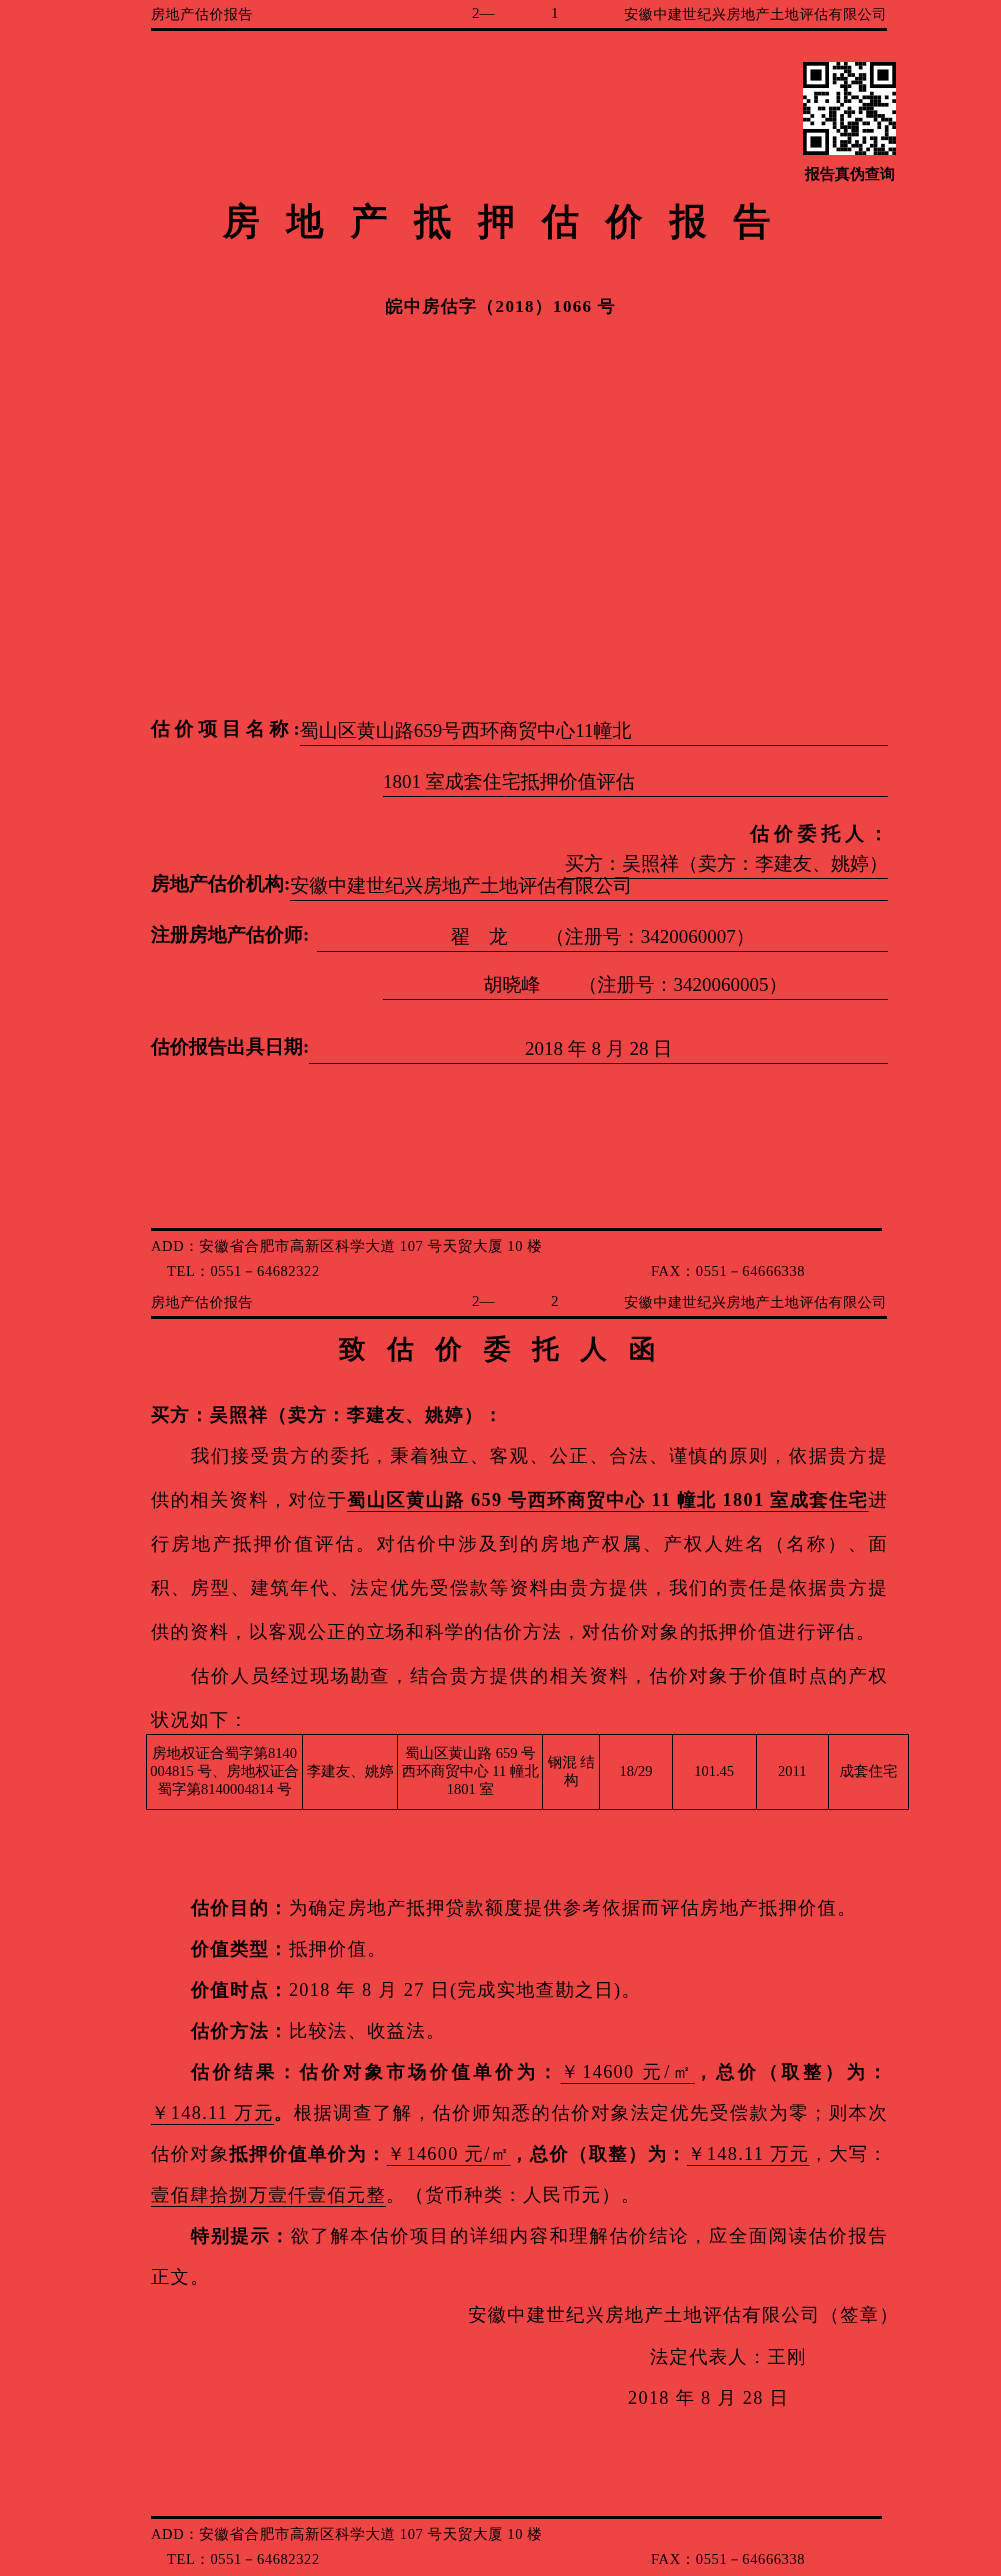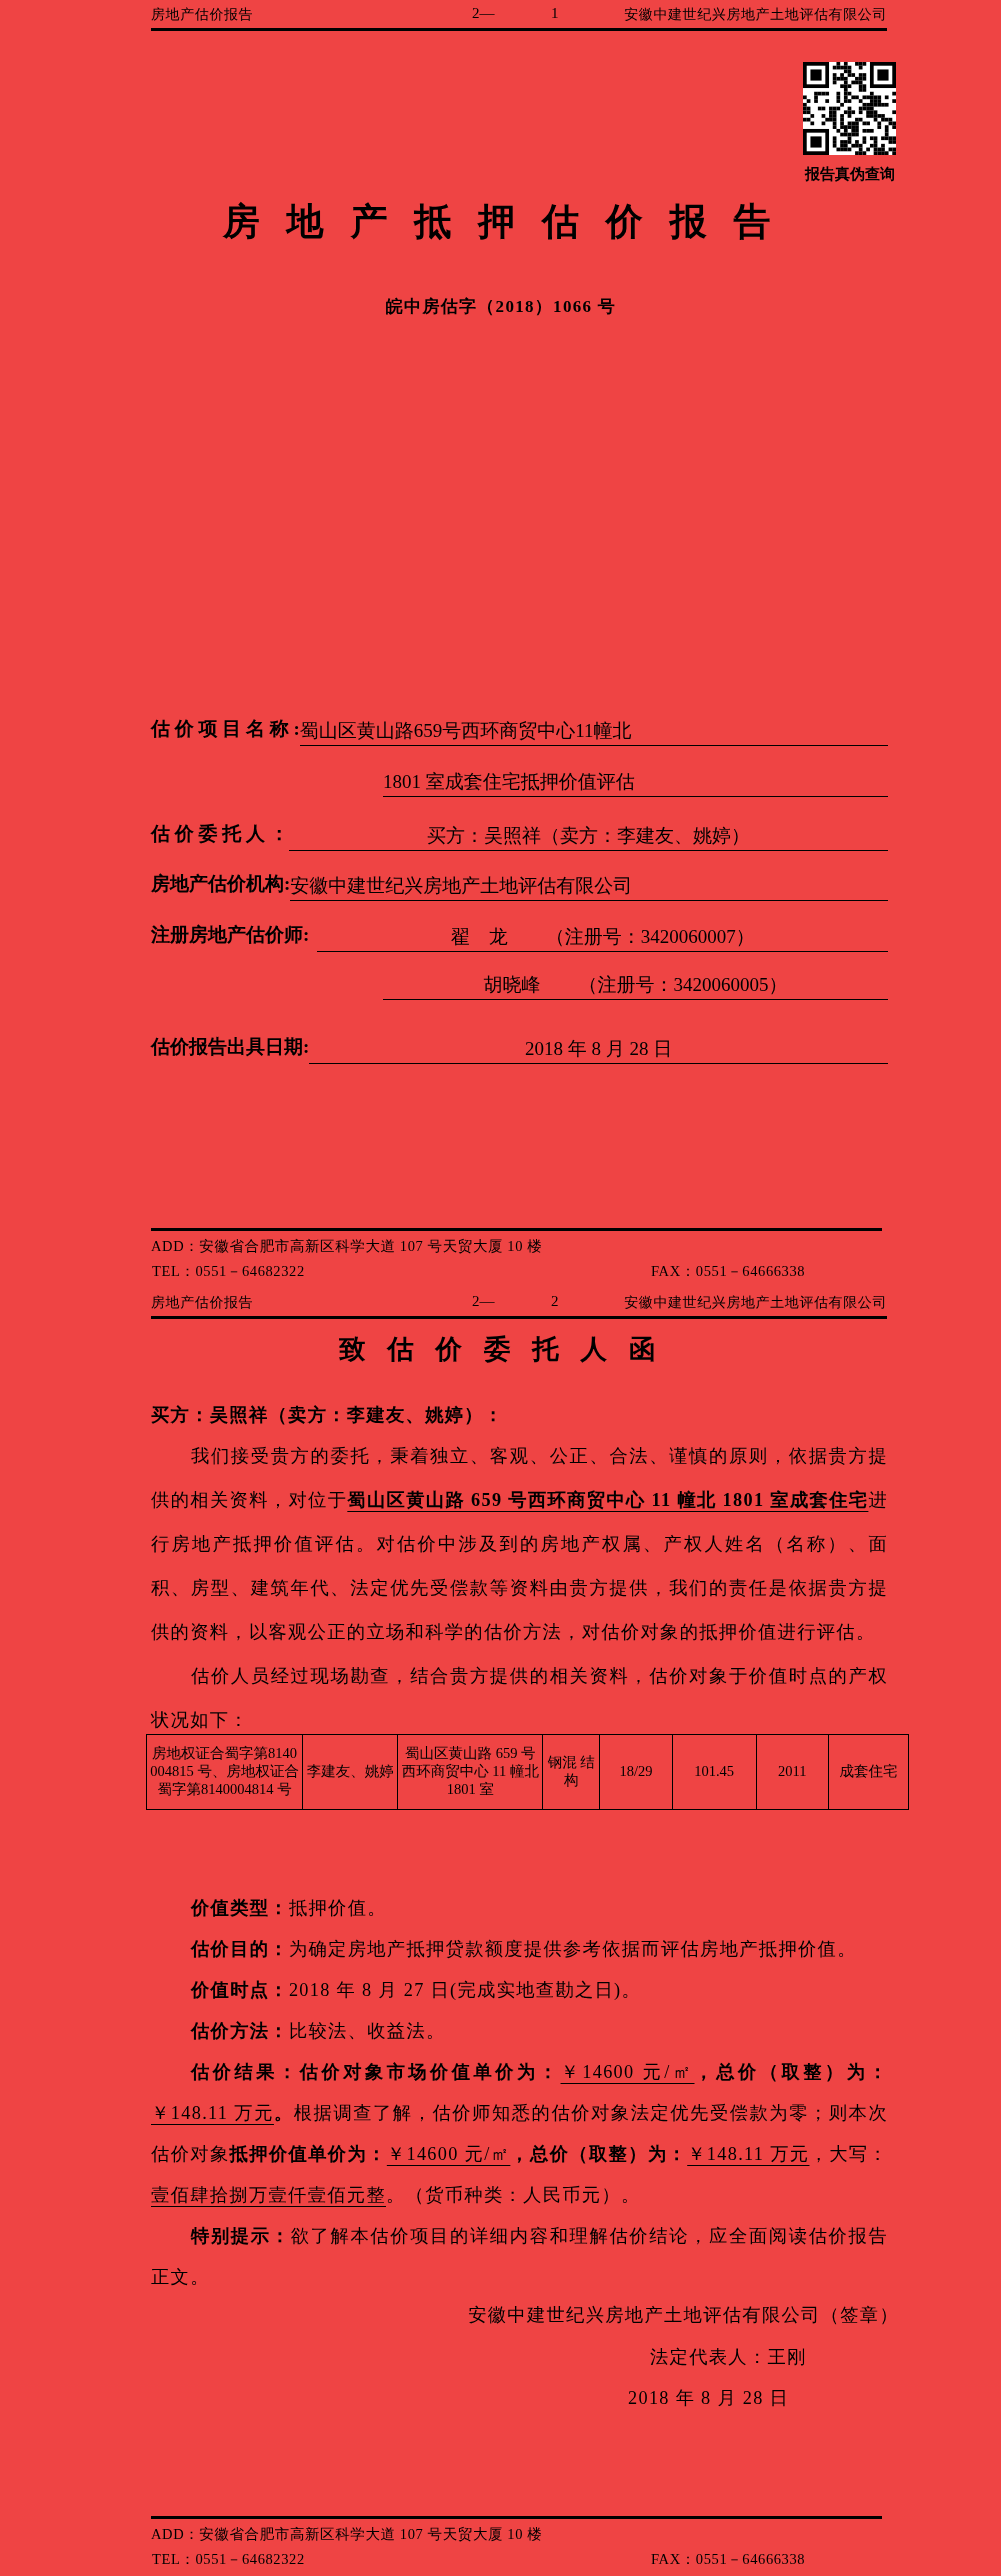--- a/index.html
+++ b/index.html
@@ -13,41 +13,41 @@
   
   .hdr-left{position:absolute;left:151px;top:6.3px;font-size:14px;letter-spacing:0.6px;}
   .hdr-pgprefix{position:absolute;left:472px;top:5px;font-size:15px;}
   .hdr-pgnum{position:absolute;left:551px;top:5px;font-size:15px;}
   .hdr-right{position:absolute;right:115px;top:6.3px;font-size:14px;letter-spacing:0.6px;}
   .hdr-rule{position:absolute;left:151px;right:115px;top:28px;height:2.5px;background:#000;}
 
   
   .ftr-rule{position:absolute;left:151px;right:120px;top:1228px;height:2.5px;background:#000;}
   .ftr-add{position:absolute;left:151px;top:1237px;font-size:14.5px;letter-spacing:0.6px;}
-  .ftr-tel{position:absolute;left:152px;top:1262px;font-size:14.5px;letter-spacing:0.6px;}
+  .ftr-tel{position:absolute;left:167px;top:1262px;font-size:14.5px;letter-spacing:0.6px;}
   .ftr-fax{position:absolute;left:651px;top:1262px;font-size:14.5px;letter-spacing:0.6px;}
 
   
   .qr{position:absolute;left:803px;top:62px;width:93px;height:93px;}
   .qr svg{display:block;}
   .qr-label{position:absolute;left:798px;top:165px;width:104px;text-align:center;
     font-size:15px;font-weight:bold;}
   .cover-title{position:absolute;left:0;top:197px;width:100%;text-align:center;
     font-size:37px;font-weight:bold;letter-spacing:8.8px;white-space:nowrap;}
   .cover-docno{position:absolute;left:0;top:295px;width:100%;text-align:center;
     font-size:17px;font-weight:bold;letter-spacing:1.3px;}
 
   .info{position:absolute;left:151px;top:712px;width:737px;font-size:19px;}
   .info-row{position:absolute;left:0;width:100%;display:flex;align-items:flex-end;}
   .info-label{font-weight:bold;white-space:pre;flex:0 0 auto;padding-bottom:3.8px;}
   .info-spacer{flex:0 0 232px;}
   .info-value{flex:1 1 auto;border-bottom:1.9px solid #000;padding-bottom:1px;
     white-space:nowrap;overflow:visible;}
   .v-left{text-align:left;} .v-center{text-align:center;}
-  .r1{top:3.8px;} .r2{top:57px;} .r3{top:109px;} .r4{top:159px;}
+  .r1{top:3.8px;} .r2{top:57px;} .r3{top:109px;flex-direction:column;} .r4{top:159px;}
   .r5{top:210px;gap:8px;} .r6{top:260px;} .r7{top:322px;}
 
   
   .letter-title{position:absolute;left:0;top:43px;width:100%;text-align:center;
     font-size:26.5px;font-weight:bold;letter-spacing:7.6px;}
   .salutation{position:absolute;left:151px;top:114px;font-size:18.3px;font-weight:bold;letter-spacing:1.3px;}
   .body-paras{position:absolute;left:151px;top:146px;width:737px;font-size:18.3px;
     line-height:44px;text-align:justify;letter-spacing:1.3px;}
   .body-paras p{margin:0;text-indent:40px;}
   .em-u{font-weight:bold;text-decoration:underline;text-underline-offset:5px;
@@ -378,22 +378,22 @@
       <td>钢混 结构</td>
       <td>18/29</td>
       <td>101.45</td>
       <td>2011</td>
       <td>成套住宅</td>
     </tr>
   </tbody>
     </table>
 
   <div class="details">
+    <p><span class="b">估价目的：</span><span>为确定房地产抵押贷款额度提供参考依据而评估房地产抵押价值。</span></p>
     <p><span class="b">价值类型：</span><span>抵押价值。</span></p>
-    <p><span class="b">估价目的：</span><span>为确定房地产抵押贷款额度提供参考依据而评估房地产抵押价值。</span></p>
     <p><span class="b">价值时点：</span><span>2018 年 8 月 27 日(完成实地查勘之日)。</span></p>
     <p><span class="b">估价方法：</span><span>比较法、收益法。</span></p>
     <p><span class="b">估价结果：</span><span class="b">估价对象市场价值单价为：</span><span class="u">￥14600 元/㎡</span><span class="b">，总价（取整）为：</span><span class="u">￥148.11 万元</span><span class="b">。</span><span>根据调查了解，估价师知悉的估价对象法定优先受偿款为零；则本次估价对象</span><span class="b">抵押价值单价为：</span><span class="u">￥14600 元/㎡</span><span class="b">，总价（取整）为：</span><span class="u">￥148.11 万元</span><span>，大写：</span><span class="u">壹佰肆拾捌万壹仟壹佰元整</span><span>。（货币种类：人民币元）。</span></p>
     <p><span class="b">特别提示：</span><span>欲了解本估价项目的详细内容和理解估价结论，应全面阅读估价报告正文。</span></p>
   </div>
 
   <div class="sign-company">安徽中建世纪兴房地产土地评估有限公司（签章）</div>
   <div class="sign-rep">法定代表人：王刚</div>
   <div class="sign-date">2018 年 8 月 28 日</div>
 

